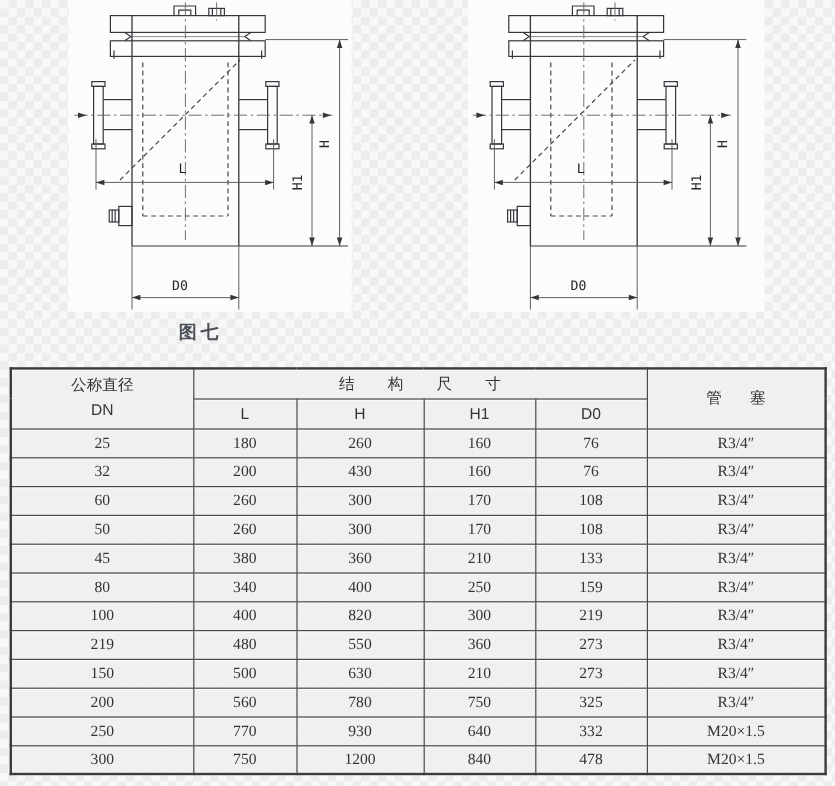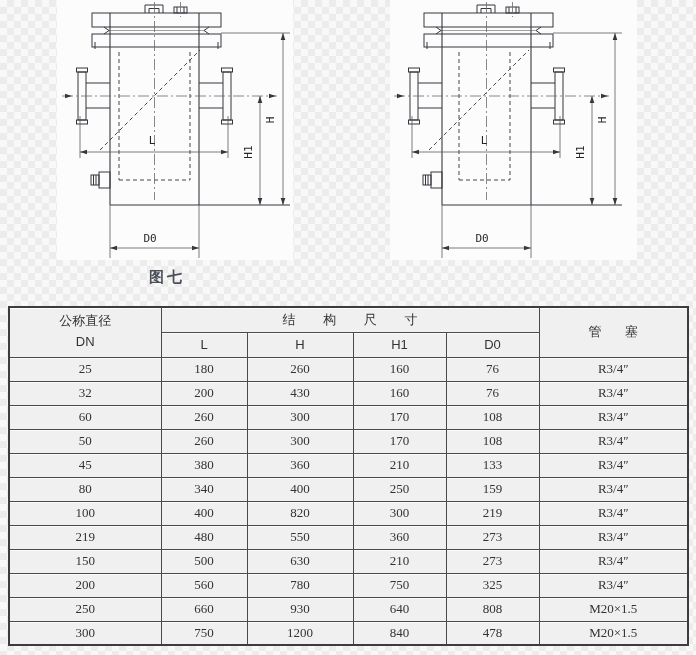--- a/index.html
+++ b/index.html
@@ -289,24 +289,24 @@
         <tr>
           <td>200</td>
           <td>560</td>
           <td>780</td>
           <td>750</td>
           <td>325</td>
           <td>R3/4″</td>
         </tr>
         <tr>
           <td>250</td>
-          <td>660</td>
+          <td>770</td>
           <td>930</td>
           <td>640</td>
-          <td>808</td>
+          <td>332</td>
           <td>M20×1.5</td>
         </tr>
         <tr>
           <td>300</td>
           <td>750</td>
           <td>1200</td>
           <td>840</td>
           <td>478</td>
           <td>M20×1.5</td>
         </tr>

